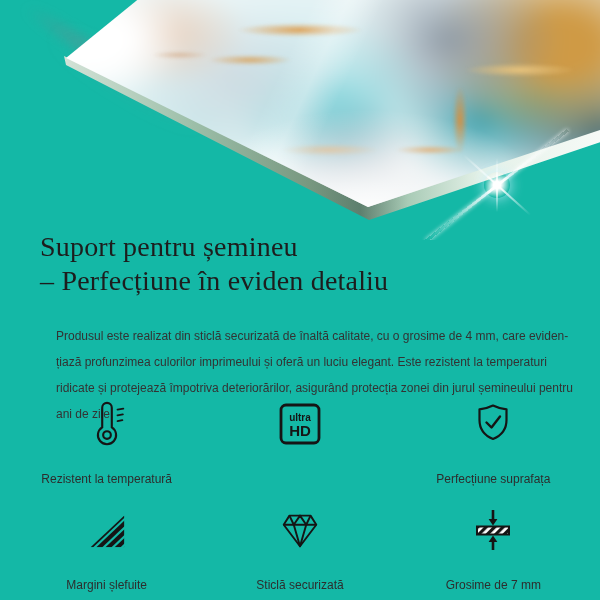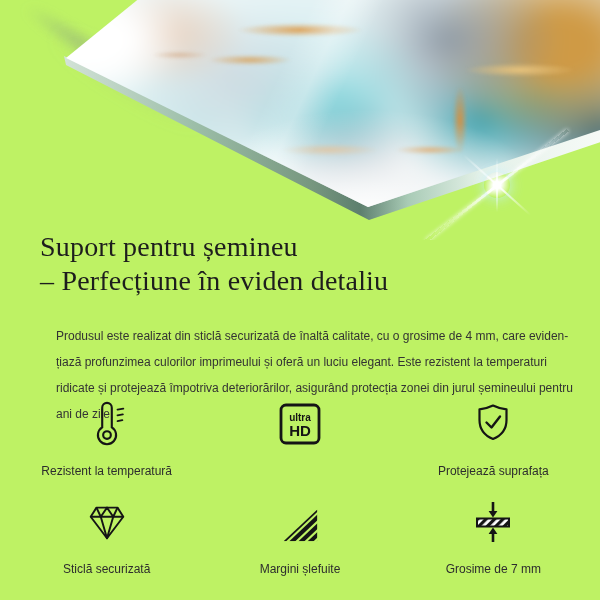--- a/index.html
+++ b/index.html
@@ -1,16 +1,16 @@
 <!DOCTYPE html>
 <html lang="ro"><head>
 <meta charset="utf-8">
 <style>
   html,body{margin:0;padding:0;background:#fff;}
-  #screen{position:relative;width:600px;height:600px;background:#bef264;overflow:hidden;
+  #screen{position:relative;width:600px;height:600px;background:#14b8a6;overflow:hidden;
           font-family:"Liberation Sans",sans-serif;}
 
   
   .hero{position:absolute;left:0;top:0;width:600px;height:240px;overflow:hidden;}
   .soft-shadow{position:absolute;left:14px;top:34px;width:130px;height:16px;
         transform:rotate(33deg);border-radius:50%;
         background:radial-gradient(closest-side,rgba(118,132,138,.55),rgba(118,132,138,0));
         filter:blur(6px);}
   .soft-shadow2{position:absolute;left:40px;top:66px;width:180px;height:26px;
         transform:rotate(31deg);border-radius:50%;
@@ -68,22 +68,22 @@
   
   .title{position:absolute;left:40px;top:230px;font-family:"Liberation Serif",serif;
       font-size:28px;line-height:34px;color:#1d1d1d;letter-spacing:.2px;}
   .desc{position:absolute;left:56px;top:311px;width:528px;font-size:12px;line-height:26px;
       color:#333;hyphens:manual;-webkit-hyphens:manual;}
 
   
   .features{position:absolute;left:10px;right:10px;top:401px;display:grid;
       grid-template-columns:repeat(3,1fr);row-gap:21px;}
   .feature{display:flex;flex-direction:column;align-items:center;}
-  .icon-box{height:46px;display:flex;align-items:flex-end;justify-content:center;}
-  .feature-label{margin-top:17px;font-size:12px;color:#2d2d2d;}
+  .icon-box{height:46px;display:flex;align-items:center;justify-content:center;}
+  .feature-label{margin-top:25px;font-size:12px;color:#2d2d2d;}
   svg{display:block;}
 </style>
 </head>
 <body>
 
 <div id="screen">
 
   <div class="hero">
     <div class="soft-shadow"></div>
     <div class="soft-shadow2"></div>
@@ -133,33 +133,21 @@
       </div>
     </div>
 
     <div class="feature">
       <div class="icon-box">
         <svg width="46" height="46" viewBox="0 0 46 46" fill="none" stroke="#151515" stroke-width="2.2" stroke-linecap="round" stroke-linejoin="round">
           <path d="M23,4.5 C27,6.5 31.5,7.8 36.5,8.3 V19 c0,9.8 -5.2,15.6 -13.5,19 C14.7,34.6 9.5,28.8 9.5,19 V8.3 C14.5,7.8 19,6.5 23,4.5 Z"></path>
           <polyline points="16.5,21.5 21.5,26.5 30,15.5" stroke-width="2.4"></polyline>
         </svg>
       </div>
-      <div class="feature-label">Protejează suprafața</div>
-    </div>
-
-    <div class="feature">
-      <div class="icon-box">
-        <svg width="46" height="46" viewBox="0 0 48 48" fill="none" stroke="#151515" stroke-width="2" stroke-linejoin="round">
-          <path d="M13,9 H35 L41,18.5 L24,41 L7,18.5 Z"></path>
-          <path d="M7,18.5 H41"></path>
-          <path d="M13,9 L17.5,18.5 L24,9 L30.5,18.5 L35,9"></path>
-          <path d="M17.5,18.5 L24,41 L30.5,18.5"></path>
-        </svg>
-      </div>
-      <div class="feature-label">Sticlă securizată</div>
+      <div class="feature-label">Perfecțiune suprafața</div>
     </div>
 
     <div class="feature">
       <div class="icon-box">
         <svg width="42" height="42" viewBox="0 0 46 46">
           <defs>
             <clipPath id="triClip">
                 <path d="M5,42 H42 V7 Z"></path>
               </clipPath>
           </defs>
@@ -171,20 +159,32 @@
             <line x1="26" y1="50" x2="76" y2="2.7"></line>
             <line x1="36" y1="50" x2="86" y2="2.7"></line>
           </g>
         </svg>
       </div>
       <div class="feature-label">Margini șlefuite</div>
     </div>
 
     <div class="feature">
       <div class="icon-box">
+        <svg width="46" height="46" viewBox="0 0 48 48" fill="none" stroke="#151515" stroke-width="2" stroke-linejoin="round">
+          <path d="M13,9 H35 L41,18.5 L24,41 L7,18.5 Z"></path>
+          <path d="M7,18.5 H41"></path>
+          <path d="M13,9 L17.5,18.5 L24,9 L30.5,18.5 L35,9"></path>
+          <path d="M17.5,18.5 L24,41 L30.5,18.5"></path>
+        </svg>
+      </div>
+      <div class="feature-label">Sticlă securizată</div>
+    </div>
+
+    <div class="feature">
+      <div class="icon-box">
         <svg width="46" height="46" viewBox="0 0 46 46">
           <defs>
             <pattern id="hatch" width="6" height="6" patternUnits="userSpaceOnUse" patternTransform="rotate(45)">
               <rect width="6" height="6" fill="#ffffff"></rect>
               <rect width="3.2" height="6" fill="#151515"></rect>
             </pattern>
           </defs>
           <rect x="7" y="19.5" width="32" height="8" fill="url(#hatch)" stroke="#151515" stroke-width="2"></rect>
           <line x1="23" y1="3" x2="23" y2="12" stroke="#151515" stroke-width="2.6"></line>
           <polygon points="23,18.5 18.6,12 27.4,12" fill="#151515"></polygon>

